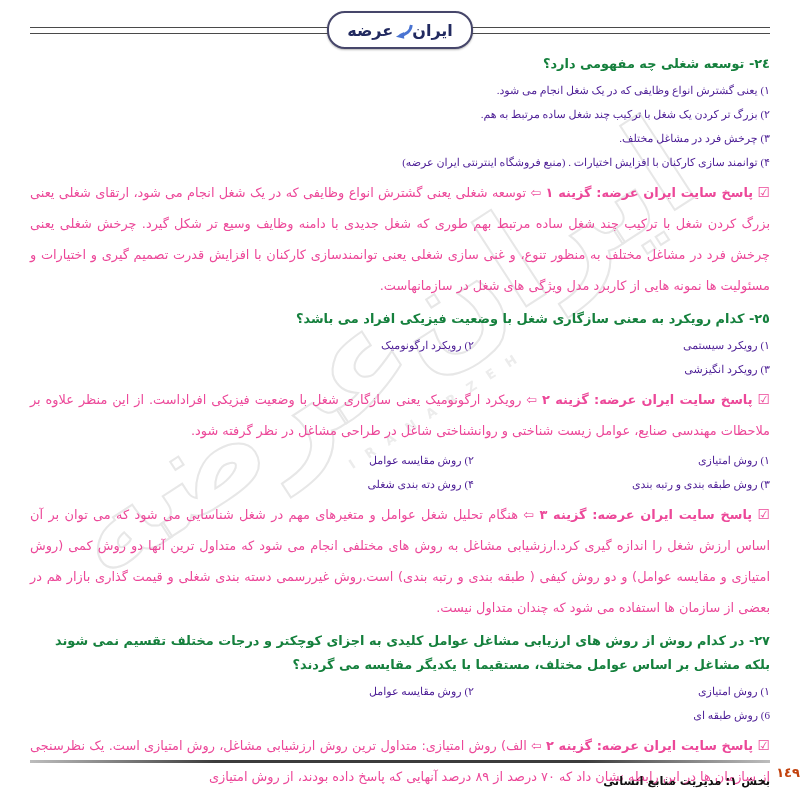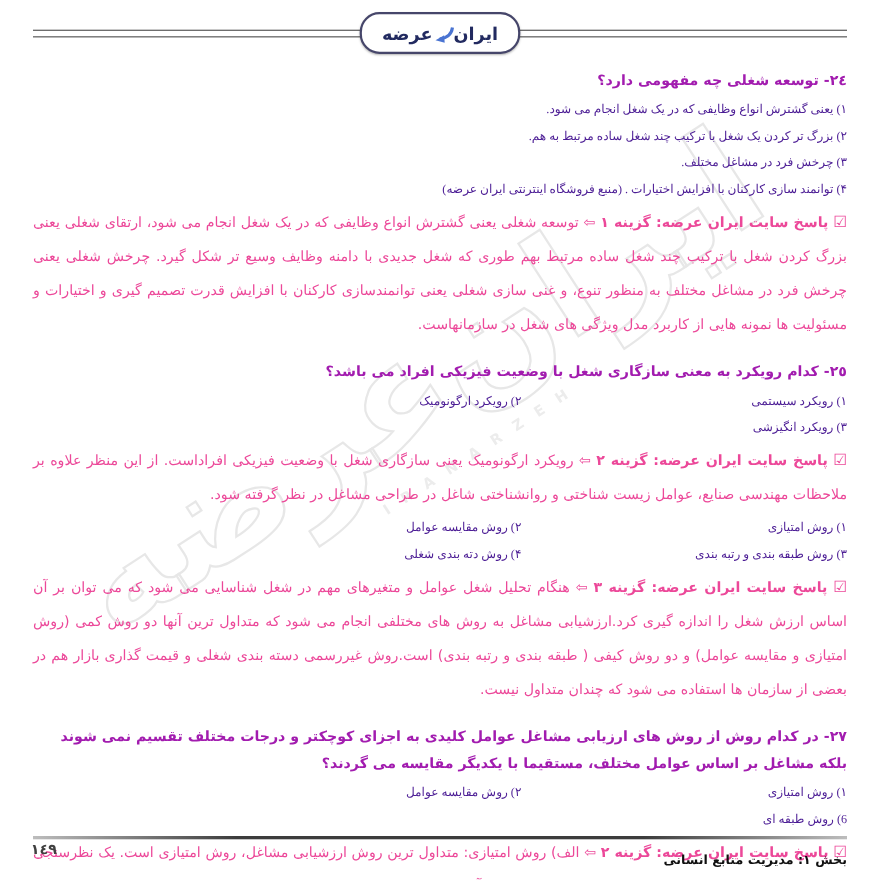--- a/index.html
+++ b/index.html
@@ -48,41 +48,41 @@
     box-shadow:0 1px 2px rgba(0,0,0,.3);
     display:flex;align-items:center;justify-content:center;
     gap:1px;z-index:3;
     color:#222a60;font-weight:700;font-size:16px;
   }
   .logo-arrow{margin:0 -2px 0 -1px;position:relative;top:4px;}
 
   
   main{position:absolute;top:46px;right:30px;left:30px;z-index:2;}
   .q-title{
-    margin:16px 0 2px;font-size:12.9px;font-weight:700;color:#a21caf;
+    margin:6px 0 2px;font-size:12.9px;font-weight:700;color:#15803d;
     line-height:24px;
   }
   .opt{font-size:11px;line-height:24px;color:#4c1d95;font-family:Liberation Serif, serif;}
   .opt-grid{display:grid;grid-template-columns:40% 60%;}
   .answer{
     margin:3px 0 2px;font-size:12.9px;line-height:31px;
     color:#ec4899;text-align:justify;
   }
   .answer .check{font-size:14px;}
   .answer .ans-label{font-weight:700;}
   .answer .arrow{font-weight:400;}
 
   
   .footer-rule{
     position:absolute;top:760px;left:30px;right:30px;height:2.5px;z-index:2;
     background:linear-gradient(90deg,#bdbdbd,#3c3c3c 25%,#3c3c3c 75%,#bdbdbd);
   }
   .page-number{
-    position:absolute;top:765px;left:0;right:0;text-align:left;
-    font-size:13px;font-weight:700;color:#404040;z-index:2;margin-left:28px;
+    position:absolute;top:765px;left:0;right:0;text-align:right;
+    font-size:13px;font-weight:700;color:#c2410c;z-index:2;
   }
   .footer-row{
     position:absolute;top:774px;left:30px;right:30px;
     display:flex;justify-content:space-between;align-items:center;
     font-size:11.5px;font-weight:700;color:#101010;z-index:2;
   }
 </style>
 </head>
 <body>
 

